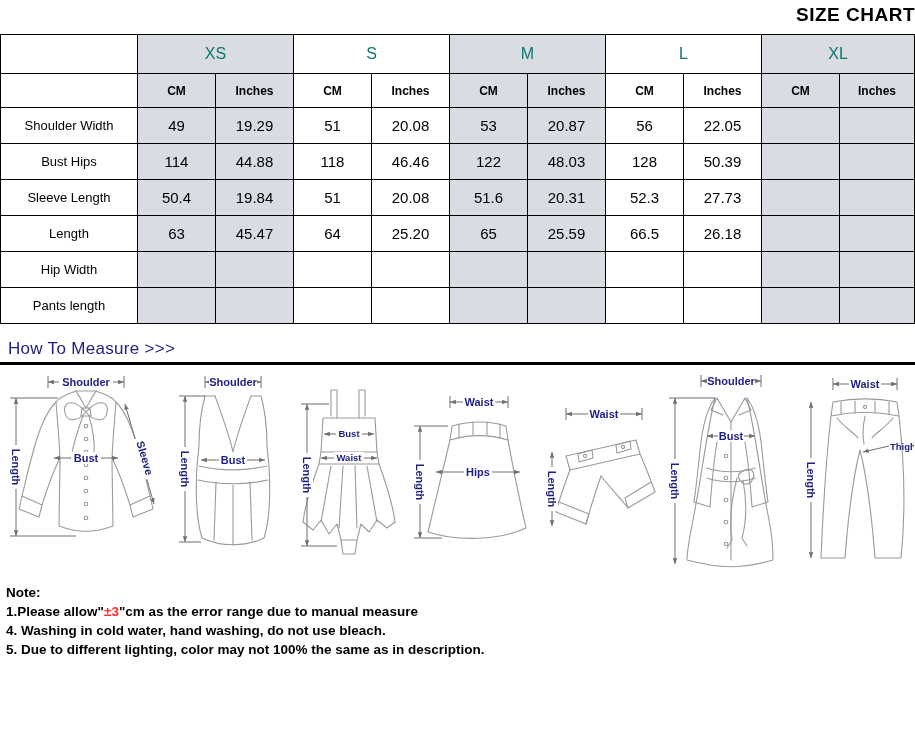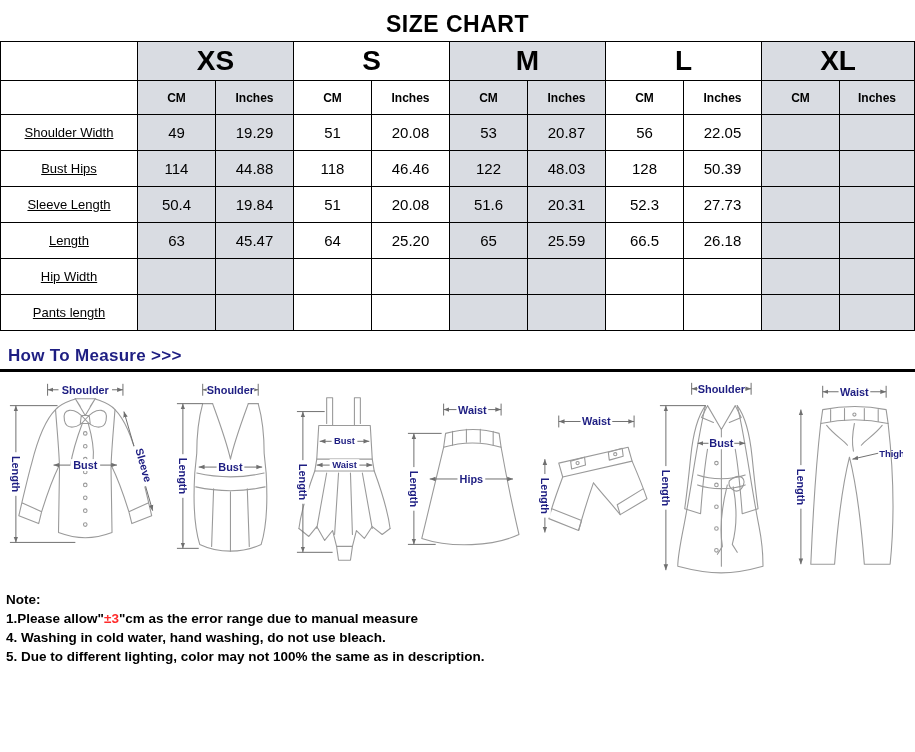--- a/index.html
+++ b/index.html
@@ -1,33 +1,33 @@
 <!DOCTYPE html>
 <html><head>
 <meta charset="utf-8">
 <style>
   html,body{margin:0;padding:0;background:#fff;}
   body{width:915px;height:752px;overflow:hidden;font-family:"Liberation Sans",sans-serif;color:#000;}
   
-  .page-title{padding-top:11px;height:30px;text-align:center;font-size:23px;font-weight:bold;letter-spacing:.5px;}
+  .page-title{padding-top:4px;height:30px;text-align:right;font-size:19px;font-weight:bold;letter-spacing:.5px;}
   
   table.sizechart{border-collapse:collapse;table-layout:fixed;width:915px;}
   table.sizechart td{border:1px solid #000;padding:0;text-align:center;vertical-align:middle;overflow:hidden;}
   .r-size td{height:38px;}
-  td.size{font-size:28px;font-weight:bold;color:#000000;}
+  td.size{font-size:16px;font-weight:normal;color:#0f766e;}
   .r-unit td{height:33px;font-size:12px;font-weight:bold;}
   tbody td{height:35px;}
-  td.rowlabel{font-size:13px;background:#fff;text-decoration:underline;}
+  td.rowlabel{font-size:13px;background:#fff;}
   td.val{font-size:15px;}
   .g{background:#d9dce2;}
   
-  .measure-head{margin:15px 0 3px 8px;font-size:17px;font-weight:bold;color:#1e1e82;letter-spacing:.3px;}
+  .measure-head{margin:15px 0 3px 8px;font-size:17px;font-weight:normal;color:#1e1e82;letter-spacing:.3px;}
   .thick-rule{border:0;border-top:3px solid #000;margin:0;}
   
-  .diagrams{display:flex;justify-content:space-between;align-items:flex-start;padding:3px 12px 0 2px;height:205px;}
+  .diagrams{display:flex;justify-content:space-between;align-items:flex-start;padding:3px 1px 0 2px;height:205px;}
   svg .gl{fill:none;stroke:#9a9a9a;stroke-width:1.1;stroke-linecap:round;stroke-linejoin:round;}
   svg .dim{fill:none;stroke:#6f6f6f;stroke-width:1;}
   svg .wbg{fill:#ffffff;}
   svg text.dlabel{fill:#1e1e82;font-weight:bold;font-size:11px;font-family:"Liberation Sans",sans-serif;}
   svg text.dlabel-s{fill:#1e1e82;font-weight:bold;font-size:9.5px;font-family:"Liberation Sans",sans-serif;}
   
   .notes{margin:10px 0 0 6px;font-size:13.5px;line-height:19px;font-weight:bold;}
   .notes .red{color:#ff2a2a;}
 </style>
 </head>

